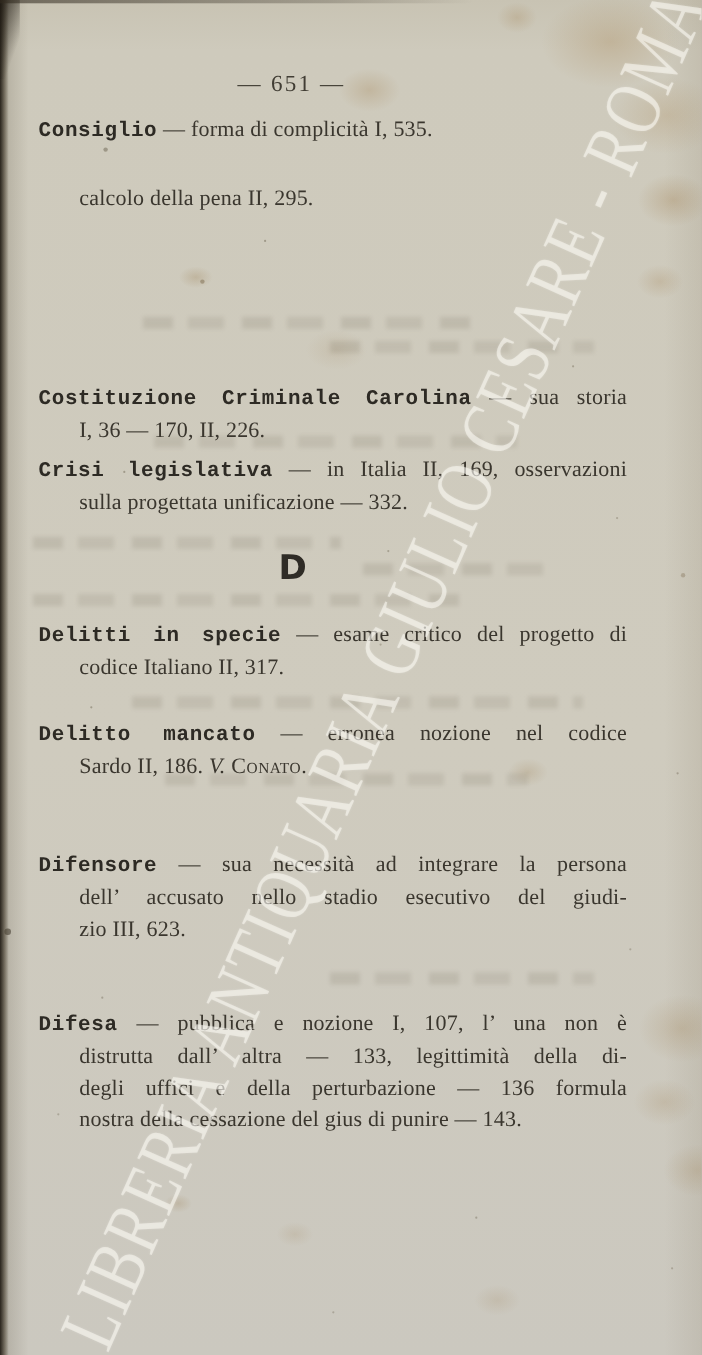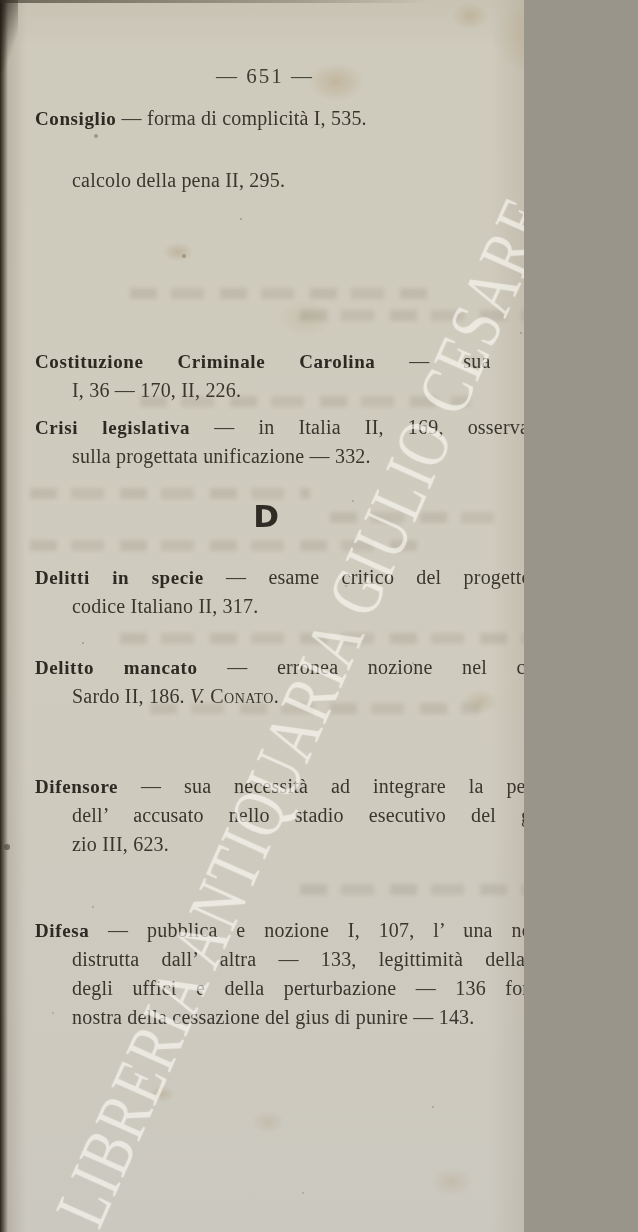--- a/index.html
+++ b/index.html
@@ -1,17 +1,17 @@
 <!DOCTYPE html>
 <html><head>
 <meta charset="utf-8">
 <style>
   html,body{margin:0;padding:0;background:#9a958a;}
   .page{
-    position:relative;width:524px;height:1232px;overflow:hidden;
+    position:relative;width:638px;height:1232px;overflow:hidden;
     font-family:"Liberation Serif",serif;color:#3a362e;
     background-color:#cecabd;
     background-image:
       radial-gradient(90px 60px at 555px 38px,  rgba(166,131,80,.30), rgba(166,131,80,0) 70%),
       radial-gradient(70px 50px at 606px 105px, rgba(166,131,80,.24), rgba(166,131,80,0) 70%),
       radial-gradient(40px 28px at 336px 82px,  rgba(160,125,75,.26), rgba(160,125,75,0) 70%),
       radial-gradient(26px 20px at 470px 16px,  rgba(160,125,75,.24), rgba(160,125,75,0) 70%),
       radial-gradient(46px 34px at 612px 182px, rgba(158,122,72,.30), rgba(158,122,72,0) 70%),
       radial-gradient(30px 22px at 600px 256px, rgba(158,122,72,.22), rgba(158,122,72,0) 70%),
       radial-gradient(22px 14px at 178px 252px, rgba(150,118,70,.25), rgba(150,118,70,0) 70%),
@@ -52,21 +52,21 @@
     background:repeating-linear-gradient(90deg, rgba(118,110,93,.38) 0 27px, rgba(118,110,93,0) 27px 41px,
       rgba(118,110,93,.32) 41px 74px, rgba(118,110,93,0) 74px 90px);}
   
   .pagenum{position:absolute;top:64px;left:0;width:530px;text-align:center;z-index:2;
     font-size:21px;letter-spacing:2px;color:#413d34;}
   .entry{position:absolute;left:35px;width:535px;z-index:2;font-size:20px;line-height:29px;letter-spacing:.2px;}
   .line{white-space:normal;}
   .jl{text-align:justify;text-align-last:justify;}
   .left{text-align:left;}
   .cont{padding-left:37px;}
-  .term{font-family:Liberation Serif, serif;font-weight:bold;font-size:19px;letter-spacing:.6px;color:#2d2a24;margin-top:20px;}
+  .term{font-family:Liberation Mono, monospace;font-weight:bold;font-size:19px;letter-spacing:.6px;color:#2d2a24;margin-top:20px;}
   .it{font-style:italic;}
   .sc{font-variant:small-caps;letter-spacing:.5px;}
   .dhead{position:absolute;top:498px;left:35px;width:462px;text-align:center;z-index:2;
     font-family:"DejaVu Sans",sans-serif;font-weight:bold;font-size:31px;color:#2f2c26;}
   
   .watermark{position:absolute;left:-500px;top:567px;width:1700px;height:80px;line-height:80px;z-index:8;
     text-align:center;transform:rotate(-66deg) scaleY(1.3);transform-origin:850px 40px;
     font-family:"Liberation Serif",serif;font-size:56px;letter-spacing:2px;
     color:rgba(252,250,243,.55);text-shadow:0 0 2px rgba(255,255,255,.22);pointer-events:none;}
 </style>

